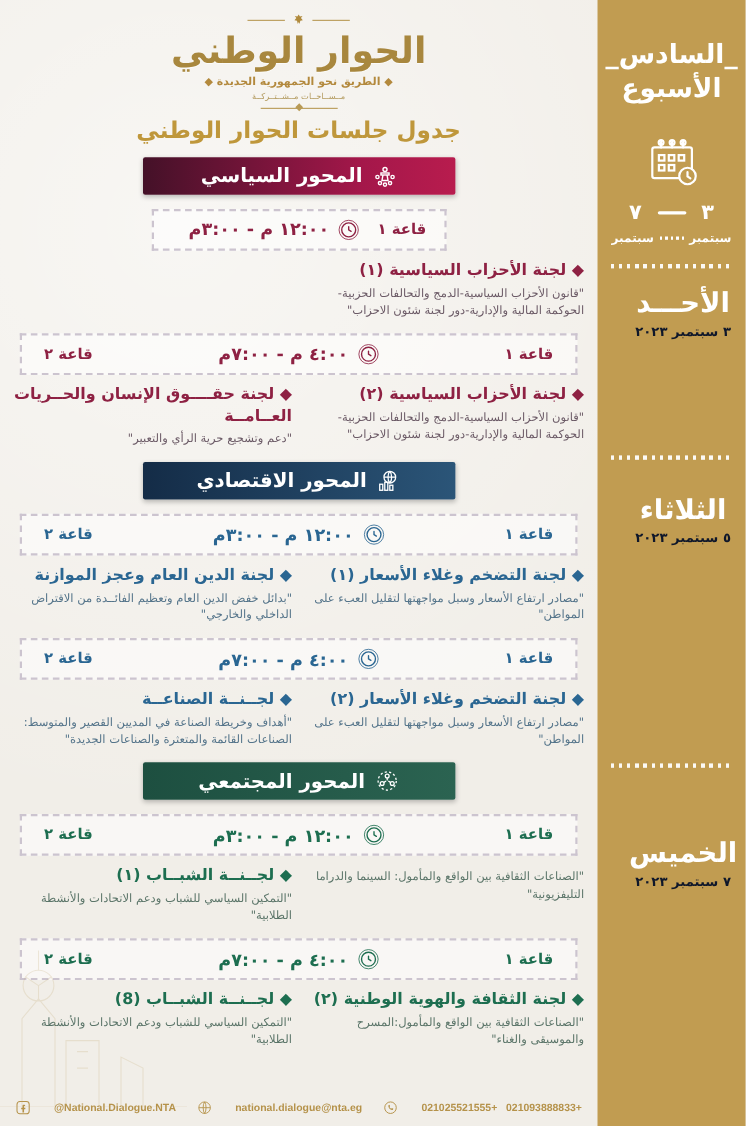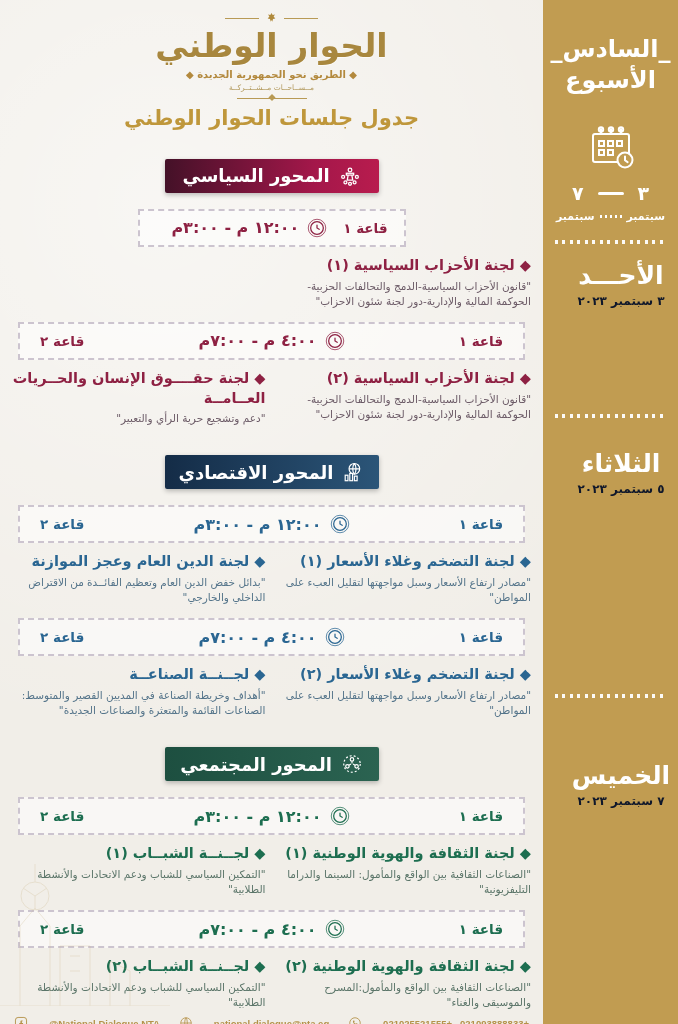--- a/index.html
+++ b/index.html
@@ -36,21 +36,21 @@
   .mini-orn { width:70px; height:1px; background:#b89a55; margin:6px auto 0; position:relative; }
   .mini-orn i { position:absolute; left:50%; top:-2.5px; width:5px; height:5px; background:#b89a55; transform:translateX(-50%) rotate(45deg); display:block; }
   .page-title { font-size:21px; font-weight:800; color:#bf973b; margin-top:7px; }
 
   
   .section { margin-top:13px; }
   .sec-pol { --c:#8e2143; --desc:#6b5a66; --band:linear-gradient(90deg,#441128 0%,#a4174a 70%,#b81c4e 100%); }
   .sec-eco { --c:#2a6692; --desc:#54748a; --band:linear-gradient(90deg,#142c47 0%,#2b5578 100%); }
   .sec-soc { --c:#1d6e50; --desc:#5b7569; --band:linear-gradient(90deg,#1d4f40 0%,#2b6351 100%); }
 
-  .band { width:214px; height:34px; margin:16px auto; background:var(--band); color:#fff; display:flex;
+  .band { width:284px; height:34px; margin:0 auto; background:var(--band); color:#fff; display:flex;
           align-items:center; justify-content:center; gap:9px; border-radius:2px; box-shadow:0 2px 5px rgba(0,0,0,.25); }
   .band-title { font-size:18px; font-weight:800; }
   .band-icon { display:flex; }
 
   .srow { height:38px; border:2px dashed #ccc4cf; background:rgba(255,255,255,.55); display:flex; align-items:center;
           justify-content:space-between; padding:0 20px; margin:13px 18px 9px; color:var(--c); }
   .srow.narrow { width:268px; margin:13px auto 9px; padding:0 16px; }
   .hall { font-size:13.5px; font-weight:800; }
   .time-group { display:flex; align-items:center; gap:8px; }
   .time { font-size:16px; font-weight:800; }
@@ -316,21 +316,20 @@
               <path d="M12 8.6V12l2.6 1.6" stroke-width="1.5" stroke-linecap="round"></path>
             </svg>
           </span>
           <span class="time">١٢:٠٠ م - ٣:٠٠م</span>
         </span>
         <span class="hall">قاعة ٢</span>
       </div>
 
       <div class="coms">
         <div class="com">
-          <div class="com-title">◆ لجنة الثقافة والهوية الوطنية (١)</div>
           <div class="com-desc">"الصناعات الثقافية بين الواقع والمأمول: السينما والدراما التليفزيونية"</div>
         </div>
         <div class="com">
           <div class="com-title">◆ لجــنــة الشبــاب (١)</div>
           <div class="com-desc">"التمكين السياسي للشباب ودعم الاتحادات والأنشطة الطلابية"</div>
         </div>
       </div>
 
       <div class="srow">
         <span class="hall">قاعة ١</span>
@@ -346,21 +345,21 @@
         </span>
         <span class="hall">قاعة ٢</span>
       </div>
 
       <div class="coms">
         <div class="com">
           <div class="com-title">◆ لجنة الثقافة والهوية الوطنية (٢)</div>
           <div class="com-desc">"الصناعات الثقافية بين الواقع والمأمول:المسرح والموسيقى والغناء"</div>
         </div>
         <div class="com">
-          <div class="com-title">◆ لجــنــة الشبــاب (٢)</div>
+          <div class="com-title">◆ لجــنــة الشبــاب (8)</div>
           <div class="com-desc">"التمكين السياسي للشباب ودعم الاتحادات والأنشطة الطلابية"</div>
         </div>
       </div>
     </section>
 
     <footer class="footer">
       <span class="f-item">
         <span class="f-icon">
           <svg width="14" height="14" viewBox="0 0 24 24" fill="none" stroke="currentColor" stroke-width="1.6">
             <rect x="2.5" y="2.5" width="19" height="19" rx="4.5"></rect>

